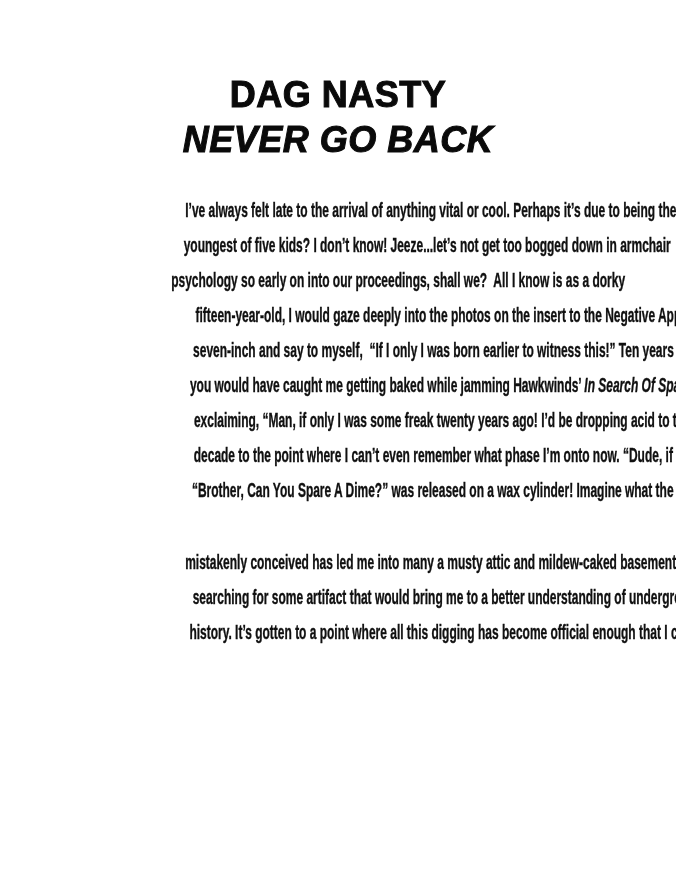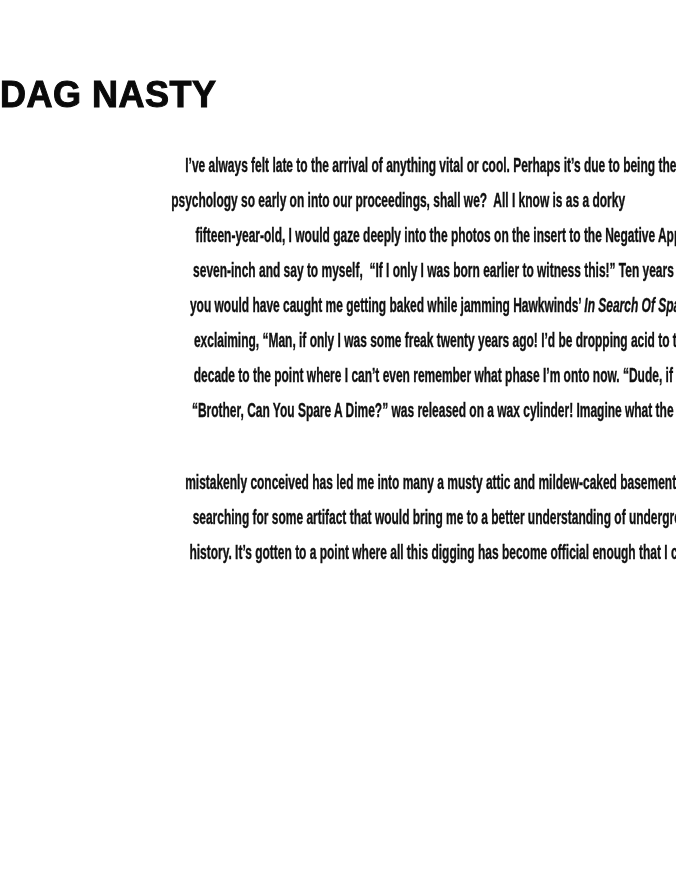--- a/index.html
+++ b/index.html
@@ -7,21 +7,21 @@
     position: relative;
     width: 676px;
     height: 874px;
     background: #ffffff;
     overflow: hidden;
     font-family: "Liberation Sans", sans-serif;
     color: #0b0b0b;
   }
   .masthead {
     padding-top: 72px;
-    text-align: left;
+    text-align: center;
   }
   .title-line {
     font-size: 36px;
     line-height: 45px;
     font-weight: bold;
     color: #0a0a0a;
     letter-spacing: 0.5px;
     -webkit-text-stroke: 1px #0a0a0a;
     white-space: pre;
   }
@@ -46,24 +46,26 @@
     -webkit-text-stroke: 0.4px #101010;
   }
   .seg-italic { font-style: italic; }
 </style>
 </head>
 <body>
 
 <div class="page">
   <div class="masthead">
     <div class="title-line">DAG NASTY</div>
+    <div class="title-line subtitle-line">NEVER GO BACK</div>
   </div>
   <div class="content">
       <div class="paragraph">
         <div class="line"><span class="t"><span>I’ve always felt late to the arrival of anything vital or cool. Perhaps it’s due to being the</span></span></div>
+        <div class="line"><span class="t"><span>youngest of five kids? I don’t know! Jeeze...let’s not get too bogged down in armchair</span></span></div>
         <div class="line"><span class="t"><span>psychology so early on into our proceedings, shall we?  All I know is as a dorky</span></span></div>
         <div class="line"><span class="t"><span>fifteen-year-old, I would gaze deeply into the photos on the insert to the Negative Approach</span></span></div>
         <div class="line"><span class="t"><span>seven-inch and say to myself,  “If I only I was born earlier to witness this!” Ten years later,</span></span></div>
         <div class="line"><span class="t"><span>you would have caught me getting baked while jamming Hawkwinds’ </span><span class="seg-italic">In Search Of Space</span></span></div>
         <div class="line"><span class="t"><span>exclaiming, “Man, if only I was some freak twenty years ago! I’d be dropping acid to this in</span></span></div>
         <div class="line"><span class="t"><span>decade to the point where I can’t even remember what phase I’m onto now. “Dude, if only I</span></span></div>
         <div class="line"><span class="t"><span>“Brother, Can You Spare A Dime?” was released on a wax cylinder! Imagine what the vibe</span></span></div>
       </div>
       <div class="paragraph">
         <div class="line"><span class="t"><span>mistakenly conceived has led me into many a musty attic and mildew-caked basement</span></span></div>

